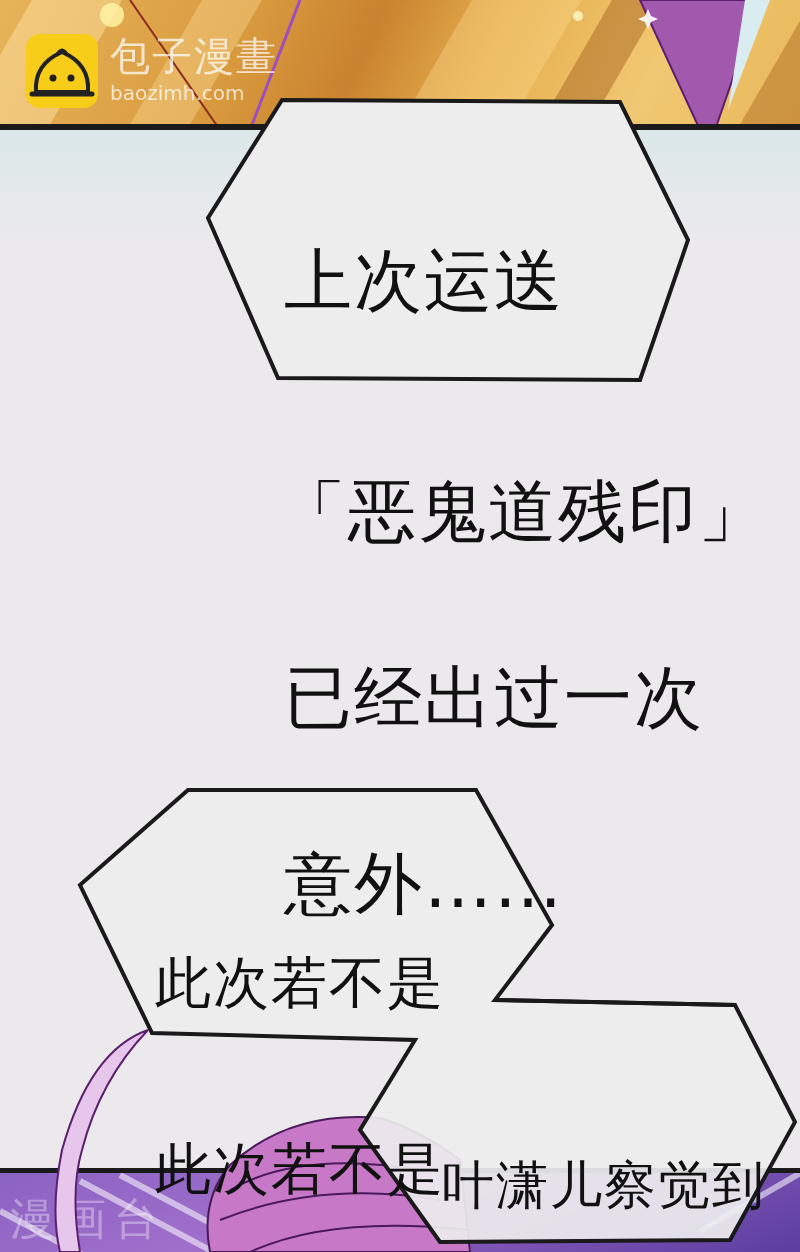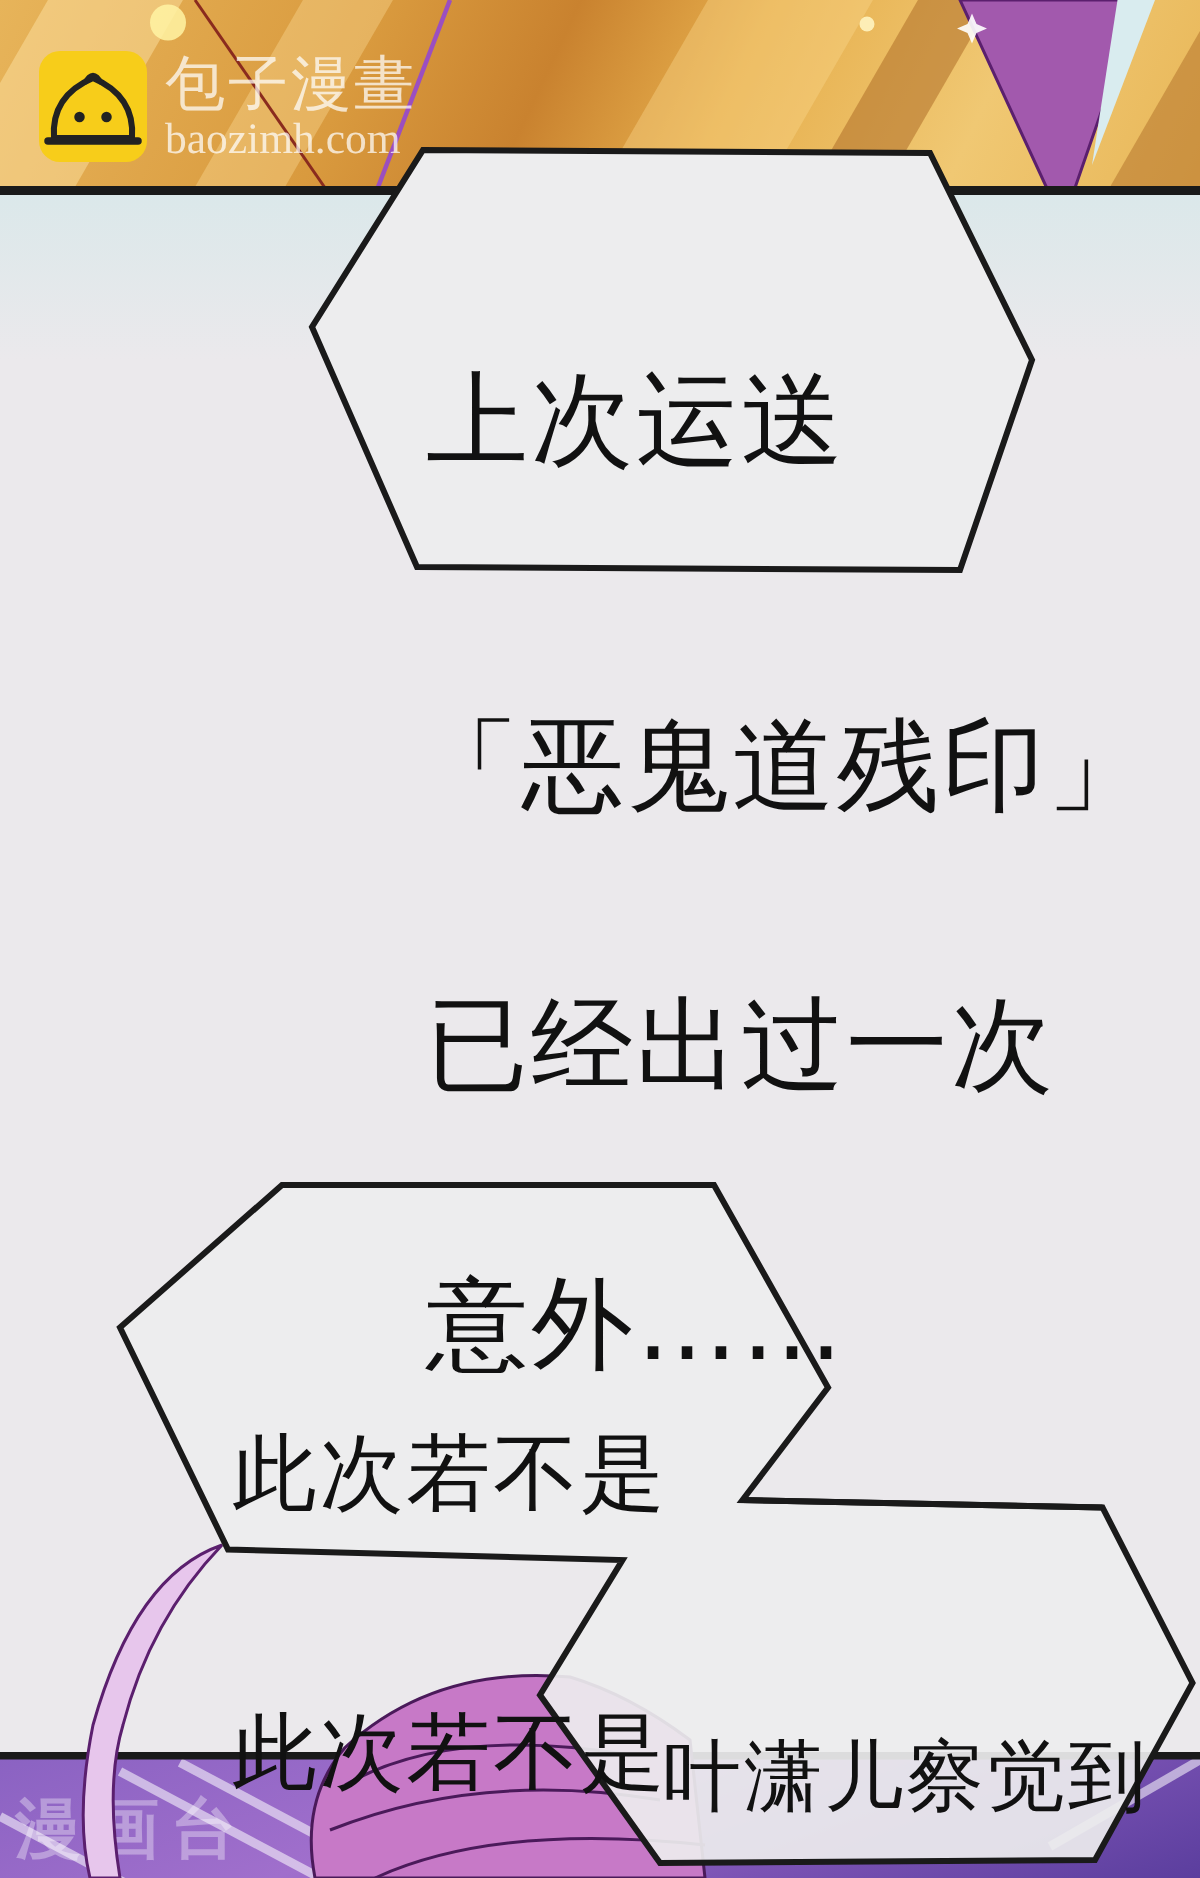--- a/index.html
+++ b/index.html
@@ -12,22 +12,22 @@
       background: linear-gradient(160deg, #8a62c2 0%, #a06fcc 40%, #7b53b4 70%, #5b3e9e 100%); }
     .panel-bottom .border-top { position: absolute; left: 0; right: 0; top: 0; height: 5px; background: #1a1a1a; }
     .panel-bottom .streak { position: absolute; height: 6px; background: rgba(255,255,255,0.55); transform: rotate(28deg); transform-origin: left center; }
     .sky { position: absolute; left: 0; top: 130px; width: 800px; height: 110px; background: linear-gradient(180deg, #dbe8ea 0%, #ebe9ec 100%); }
     svg.bubbles { position: absolute; left: 0; top: 0; }
     .bubble-text { position: absolute; color: #111; font-family: "DejaVu Sans", sans-serif; font-size: 68px; line-height: 62px; white-space: pre; letter-spacing: 2px; }
     .watermark { position: absolute; left: 26px; top: 34px; display: flex; align-items: flex-start; }
     .wm-logo { width: 72px; height: 74px; border-radius: 14px; background: #f7cd1a; position: relative; }
     .wm-text { margin-left: 12px; color: rgba(255,255,255,0.72); }
     .wm-title { font-size: 40px; line-height: 44px; letter-spacing: 2px; }
-    .wm-url { font-size: 29px; line-height: 30px; font-family: Liberation Serif, serif; }
-    .wm-bottom { position: absolute; left: 10px; top: 1190px; font-size: 44px; color: rgba(255,255,255,0.35); letter-spacing: 8px; font-weight: bold; }
+    .wm-url { font-size: 20px; line-height: 30px; }
+    .wm-bottom { position: absolute; left: 10px; top: 1190px; font-size: 44px; color: rgba(255,255,255,0.35); letter-spacing: 8px; }
     .hair { position: absolute; }
   </style>
 </head>
 <body>
 
 <div class="panel-top">
   <div class="ray" style="left:-20px;width:90px;background:rgba(255,230,170,0.45);"></div>
   <div class="ray" style="left:150px;width:60px;background:rgba(255,225,160,0.35);"></div>
   <div class="ray" style="left:420px;width:110px;background:rgba(250,215,140,0.4);"></div>
   <div class="ray" style="left:560px;width:50px;background:rgba(175,110,40,0.55);"></div>

